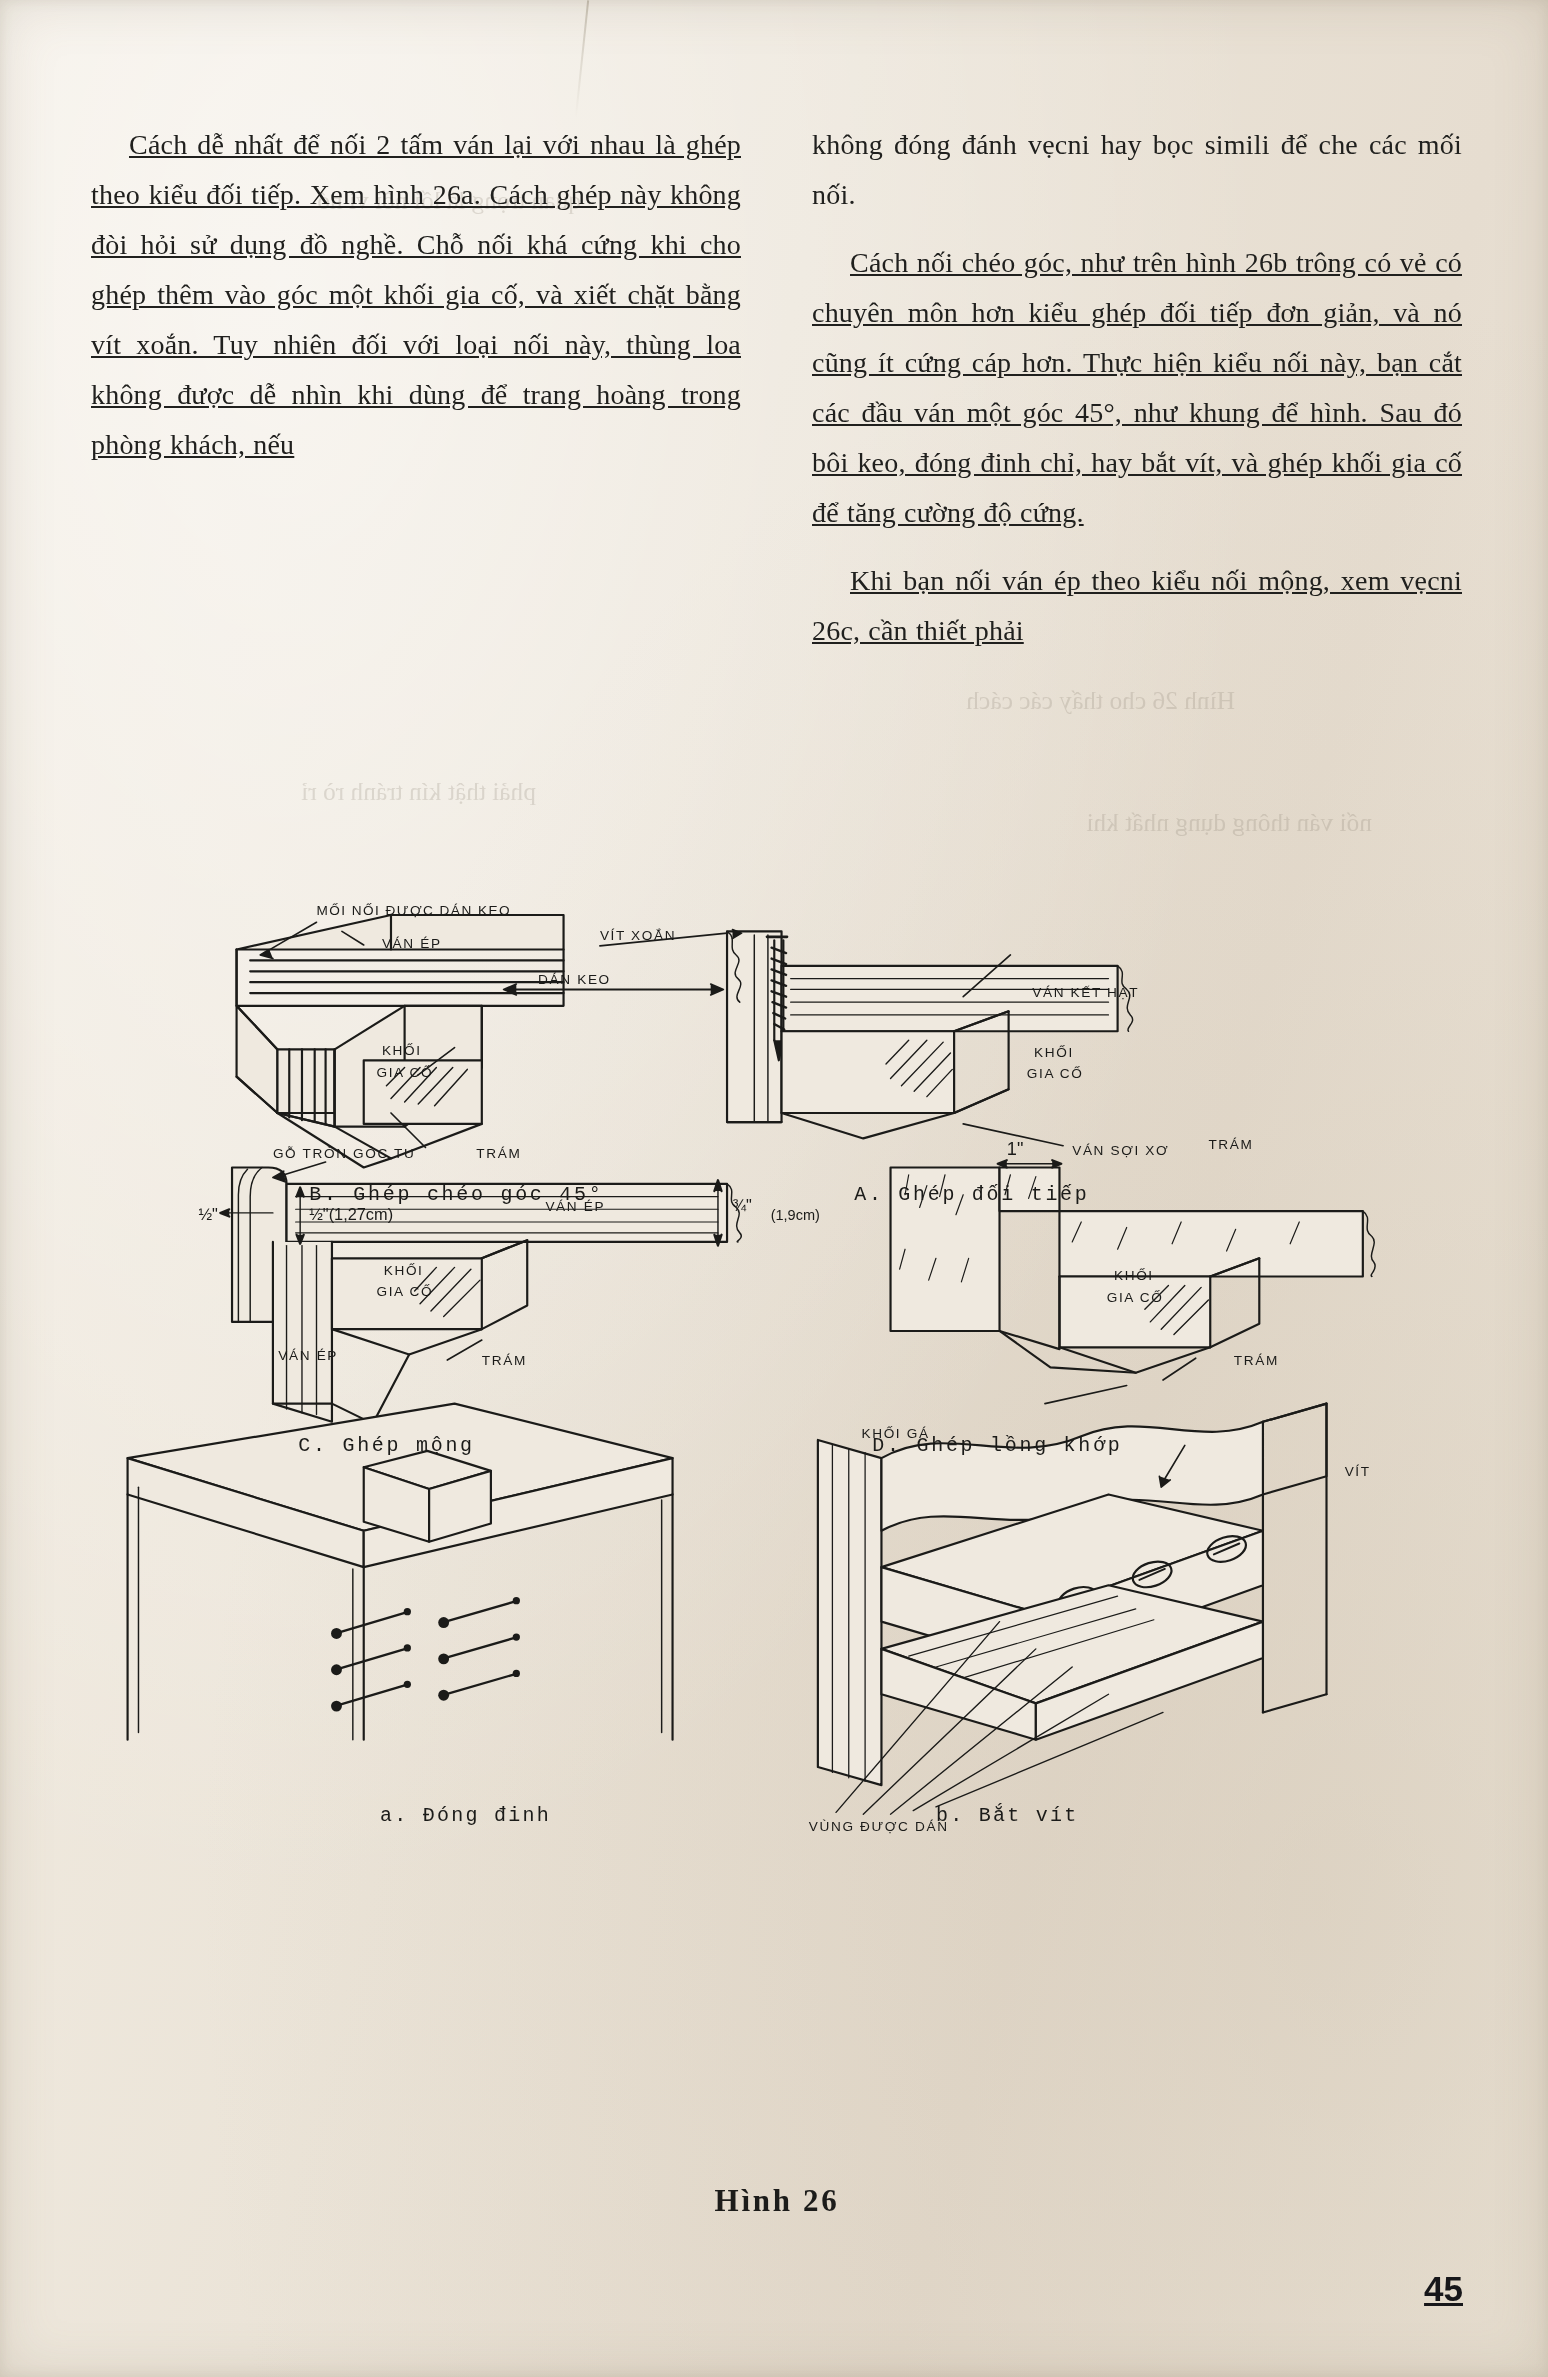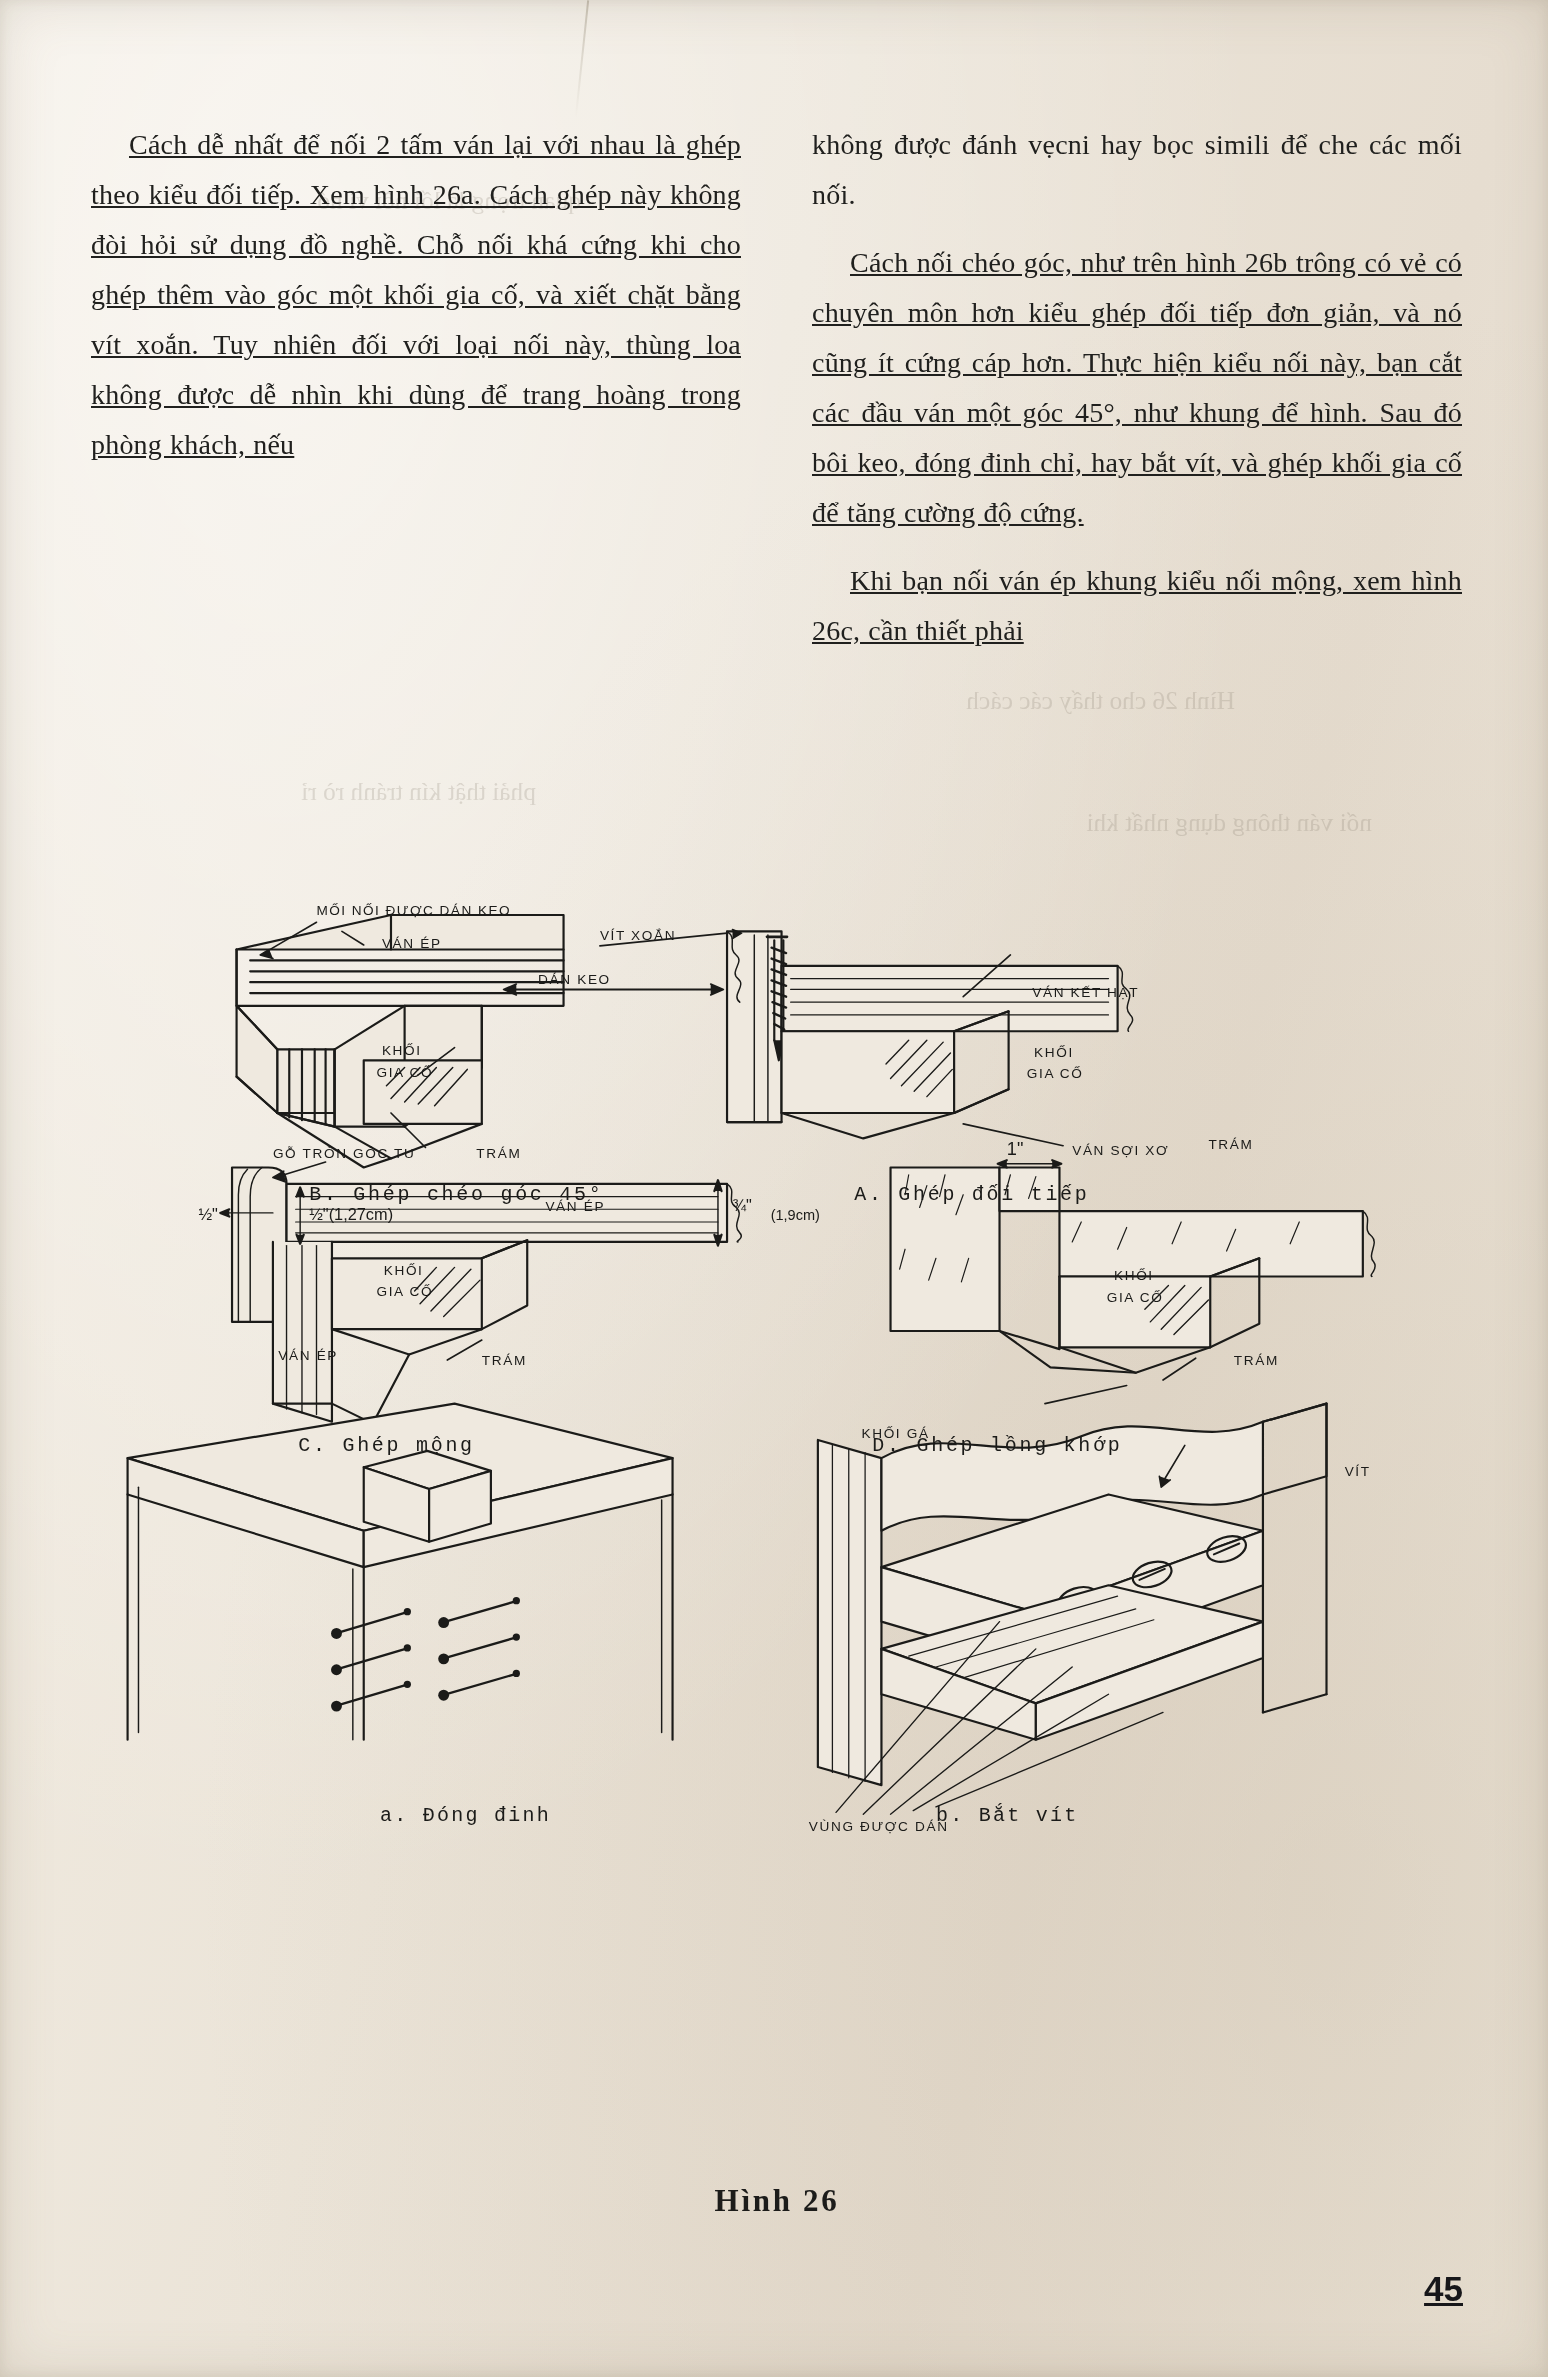--- a/index.html
+++ b/index.html
@@ -128,23 +128,23 @@
   <div class="ghost" style="left:109px; top:177px; width:472px;">quan trọng là lối nối vì nó</div>
   <div class="ghost" style="left:145px; top:768px; width:391px;">phải thật kín tránh rò rỉ</div>
   <div class="ghost" style="left:781px; top:677px; width:454px;">Hình 26 cho thấy các cách</div>
   <div class="ghost" style="left:809px; top:799px; width:563px;">nối ván thông dụng nhất khi</div>
 
   <div class="columns">
     <div class="col">
       <p class="indent">Cách dễ nhất để nối 2 tấm ván lại với nhau là ghép theo kiểu đối tiếp. Xem hình 26a. Cách ghép này không đòi hỏi sử dụng đồ nghề. Chỗ nối khá cứng khi cho ghép thêm vào góc một khối gia cố, và xiết chặt bằng vít xoắn. Tuy nhiên đối với loại nối này, thùng loa không được dễ nhìn khi dùng để trang hoàng trong phòng khách, nếu</p>
     </div>
     <div class="col">
-      <p>không được đánh vẹcni hay bọc simili để che các mối nối.</p>
+      <p>không đóng đánh vẹcni hay bọc simili để che các mối nối.</p>
       <p class="indent">Cách nối chéo góc, như trên hình 26b trông có vẻ có chuyên môn hơn kiểu ghép đối tiếp đơn giản, và nó cũng ít cứng cáp hơn. Thực hiện kiểu nối này, bạn cắt các đầu ván một góc 45°, như khung để hình. Sau đó bôi keo, đóng đinh chỉ, hay bắt vít, và ghép khối gia cố để tăng cường độ cứng.</p>
-      <p class="indent">Khi bạn nối ván ép khung kiểu nối mộng, xem hình 26c, cần thiết phải</p>
+      <p class="indent">Khi bạn nối ván ép theo kiểu nối mộng, xem vẹcni 26c, cần thiết phải</p>
     </div>
   </div>
 
   <div class="figure">
     <svg width="1372" height="1317" viewBox="0 0 1510 1450" xmlns="http://www.w3.org/2000/svg">
       <g fill="none" stroke="#1b1b19" stroke-width="2.4" stroke-linejoin="round" stroke-linecap="round">
 
         <g>
 
           <path d="M160 60 L330 22 L520 22 L520 60 Z" fill="#efe9df"></path>

